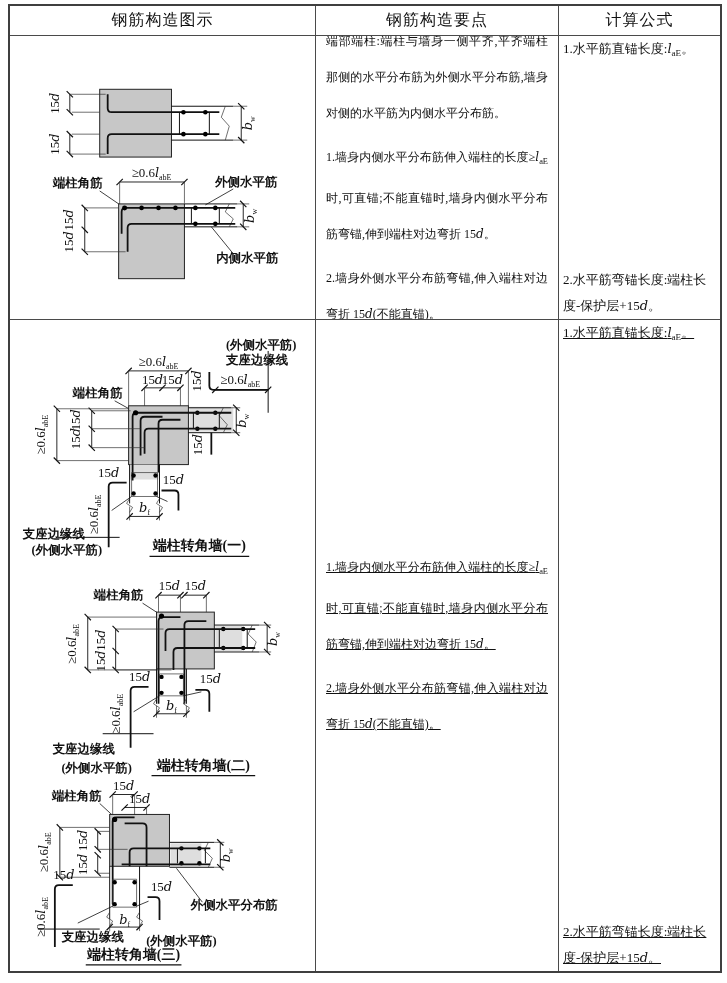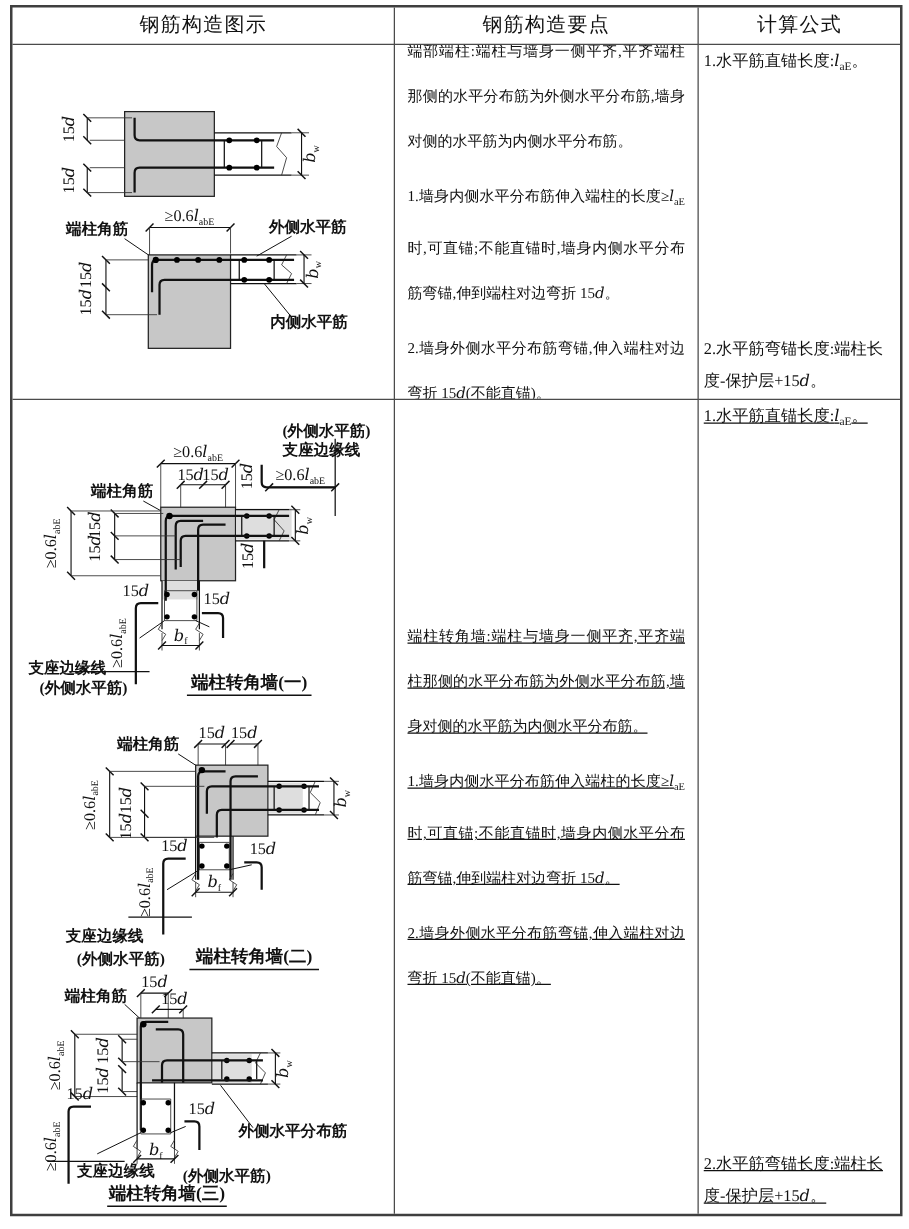--- a/index.html
+++ b/index.html
@@ -443,21 +443,20 @@
           </g>
           <text class="lb" x="83" y="622" text-anchor="middle">支座边缘线</text>
           <text class="lb" x="172" y="626" text-anchor="middle">(外侧水平筋)</text>
           <text class="tl" x="124" y="640" text-anchor="middle">端柱转角墙(三)</text>
           <path class="ul" d="M76,646 H172"></path>
         </g>
       </svg>
     </div>
 
     <div class="c cell-pts last-row">
-      <p class="pt"><span>端柱转角墙:端柱与墙身一侧平齐,平齐端柱那侧的水平分布筋为外侧水平分布筋,墙身对侧的水平筋为内侧水平分布筋。</span></p>
       <p class="pt"><span>1.墙身内侧水平分布筋伸入端柱的长度≥</span><span class="it">l</span><span class="sub">aE</span><span>时,可直锚;不能直锚时,墙身内侧水平分布筋弯锚,伸到端柱对边弯折 15</span><span class="it">d</span><span>。</span></p>
       <p class="pt"><span>2.墙身外侧水平分布筋弯锚,伸入端柱对边弯折 15</span><span class="it">d</span><span>(不能直锚)。</span></p>
     </div>
 
     <div class="c cell-f last-col last-row">
       <p class="fi"><span>1.水平筋直锚长度:</span><span class="it">l</span><span class="sub">aE</span><span>。</span></p>
       <p class="fi"><span>2.水平筋弯锚长度:端柱长度-保护层+15</span><span class="it">d</span><span>。</span></p>
     </div>
 
   </div>

